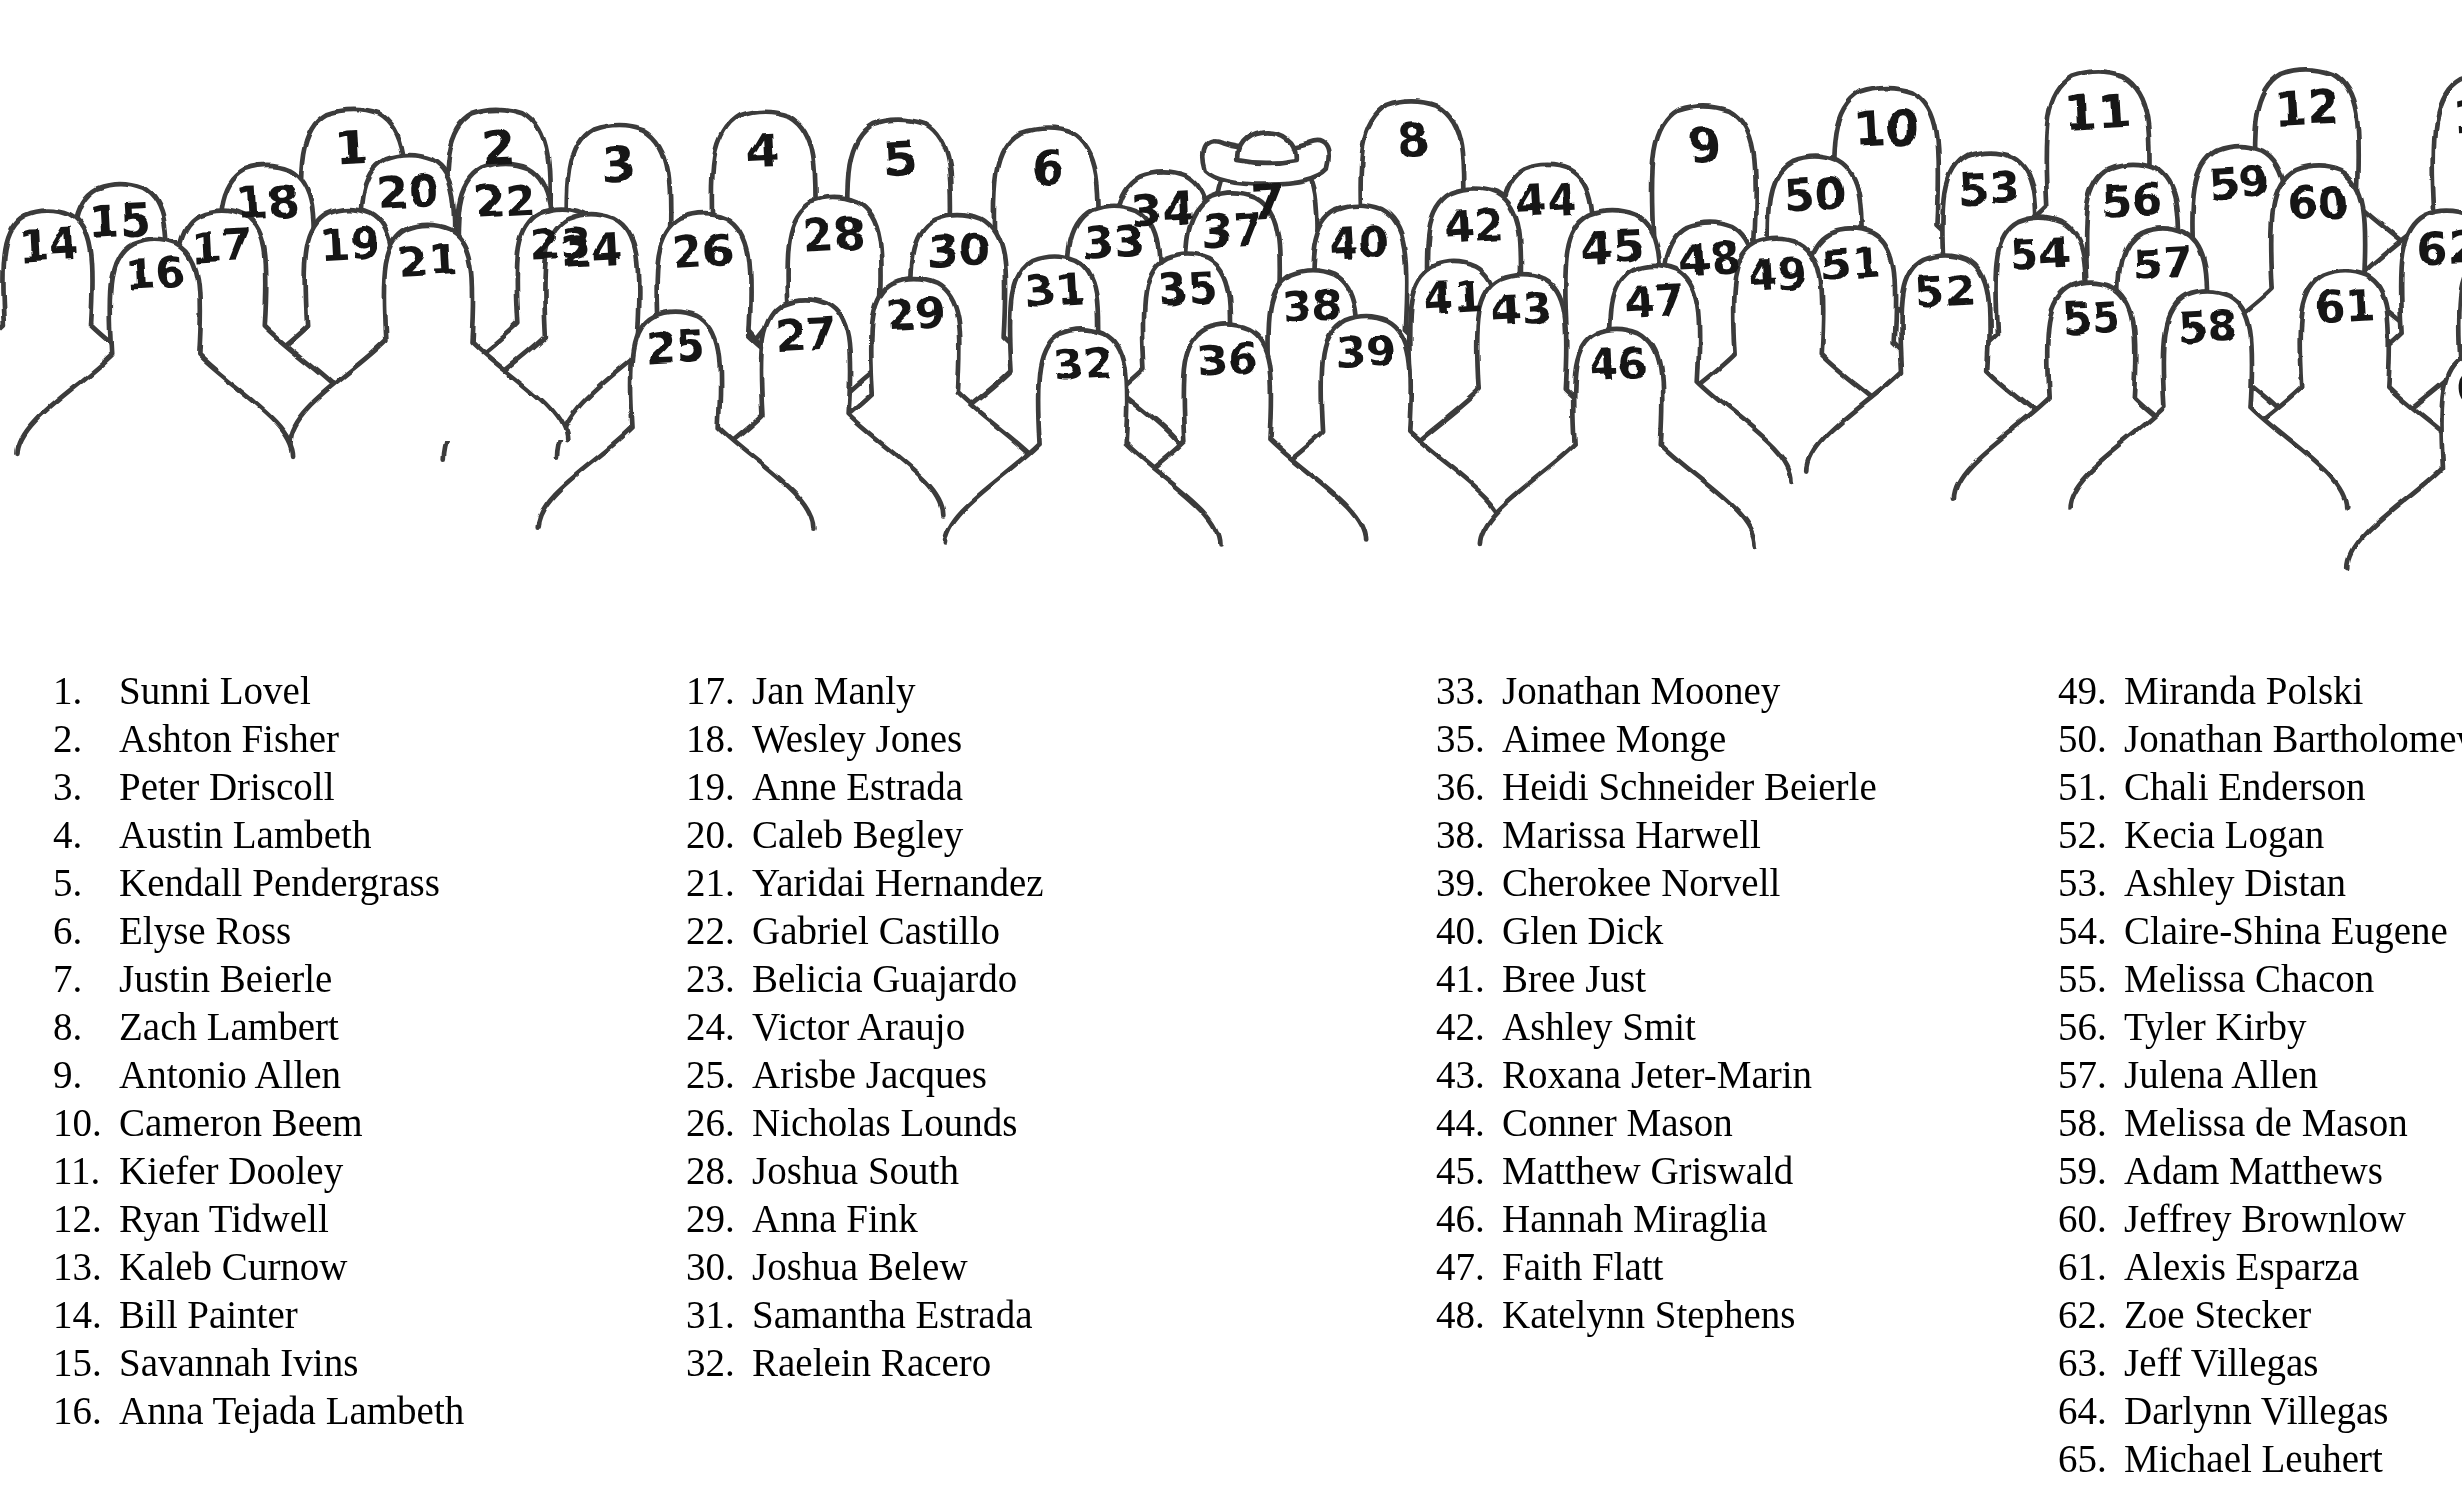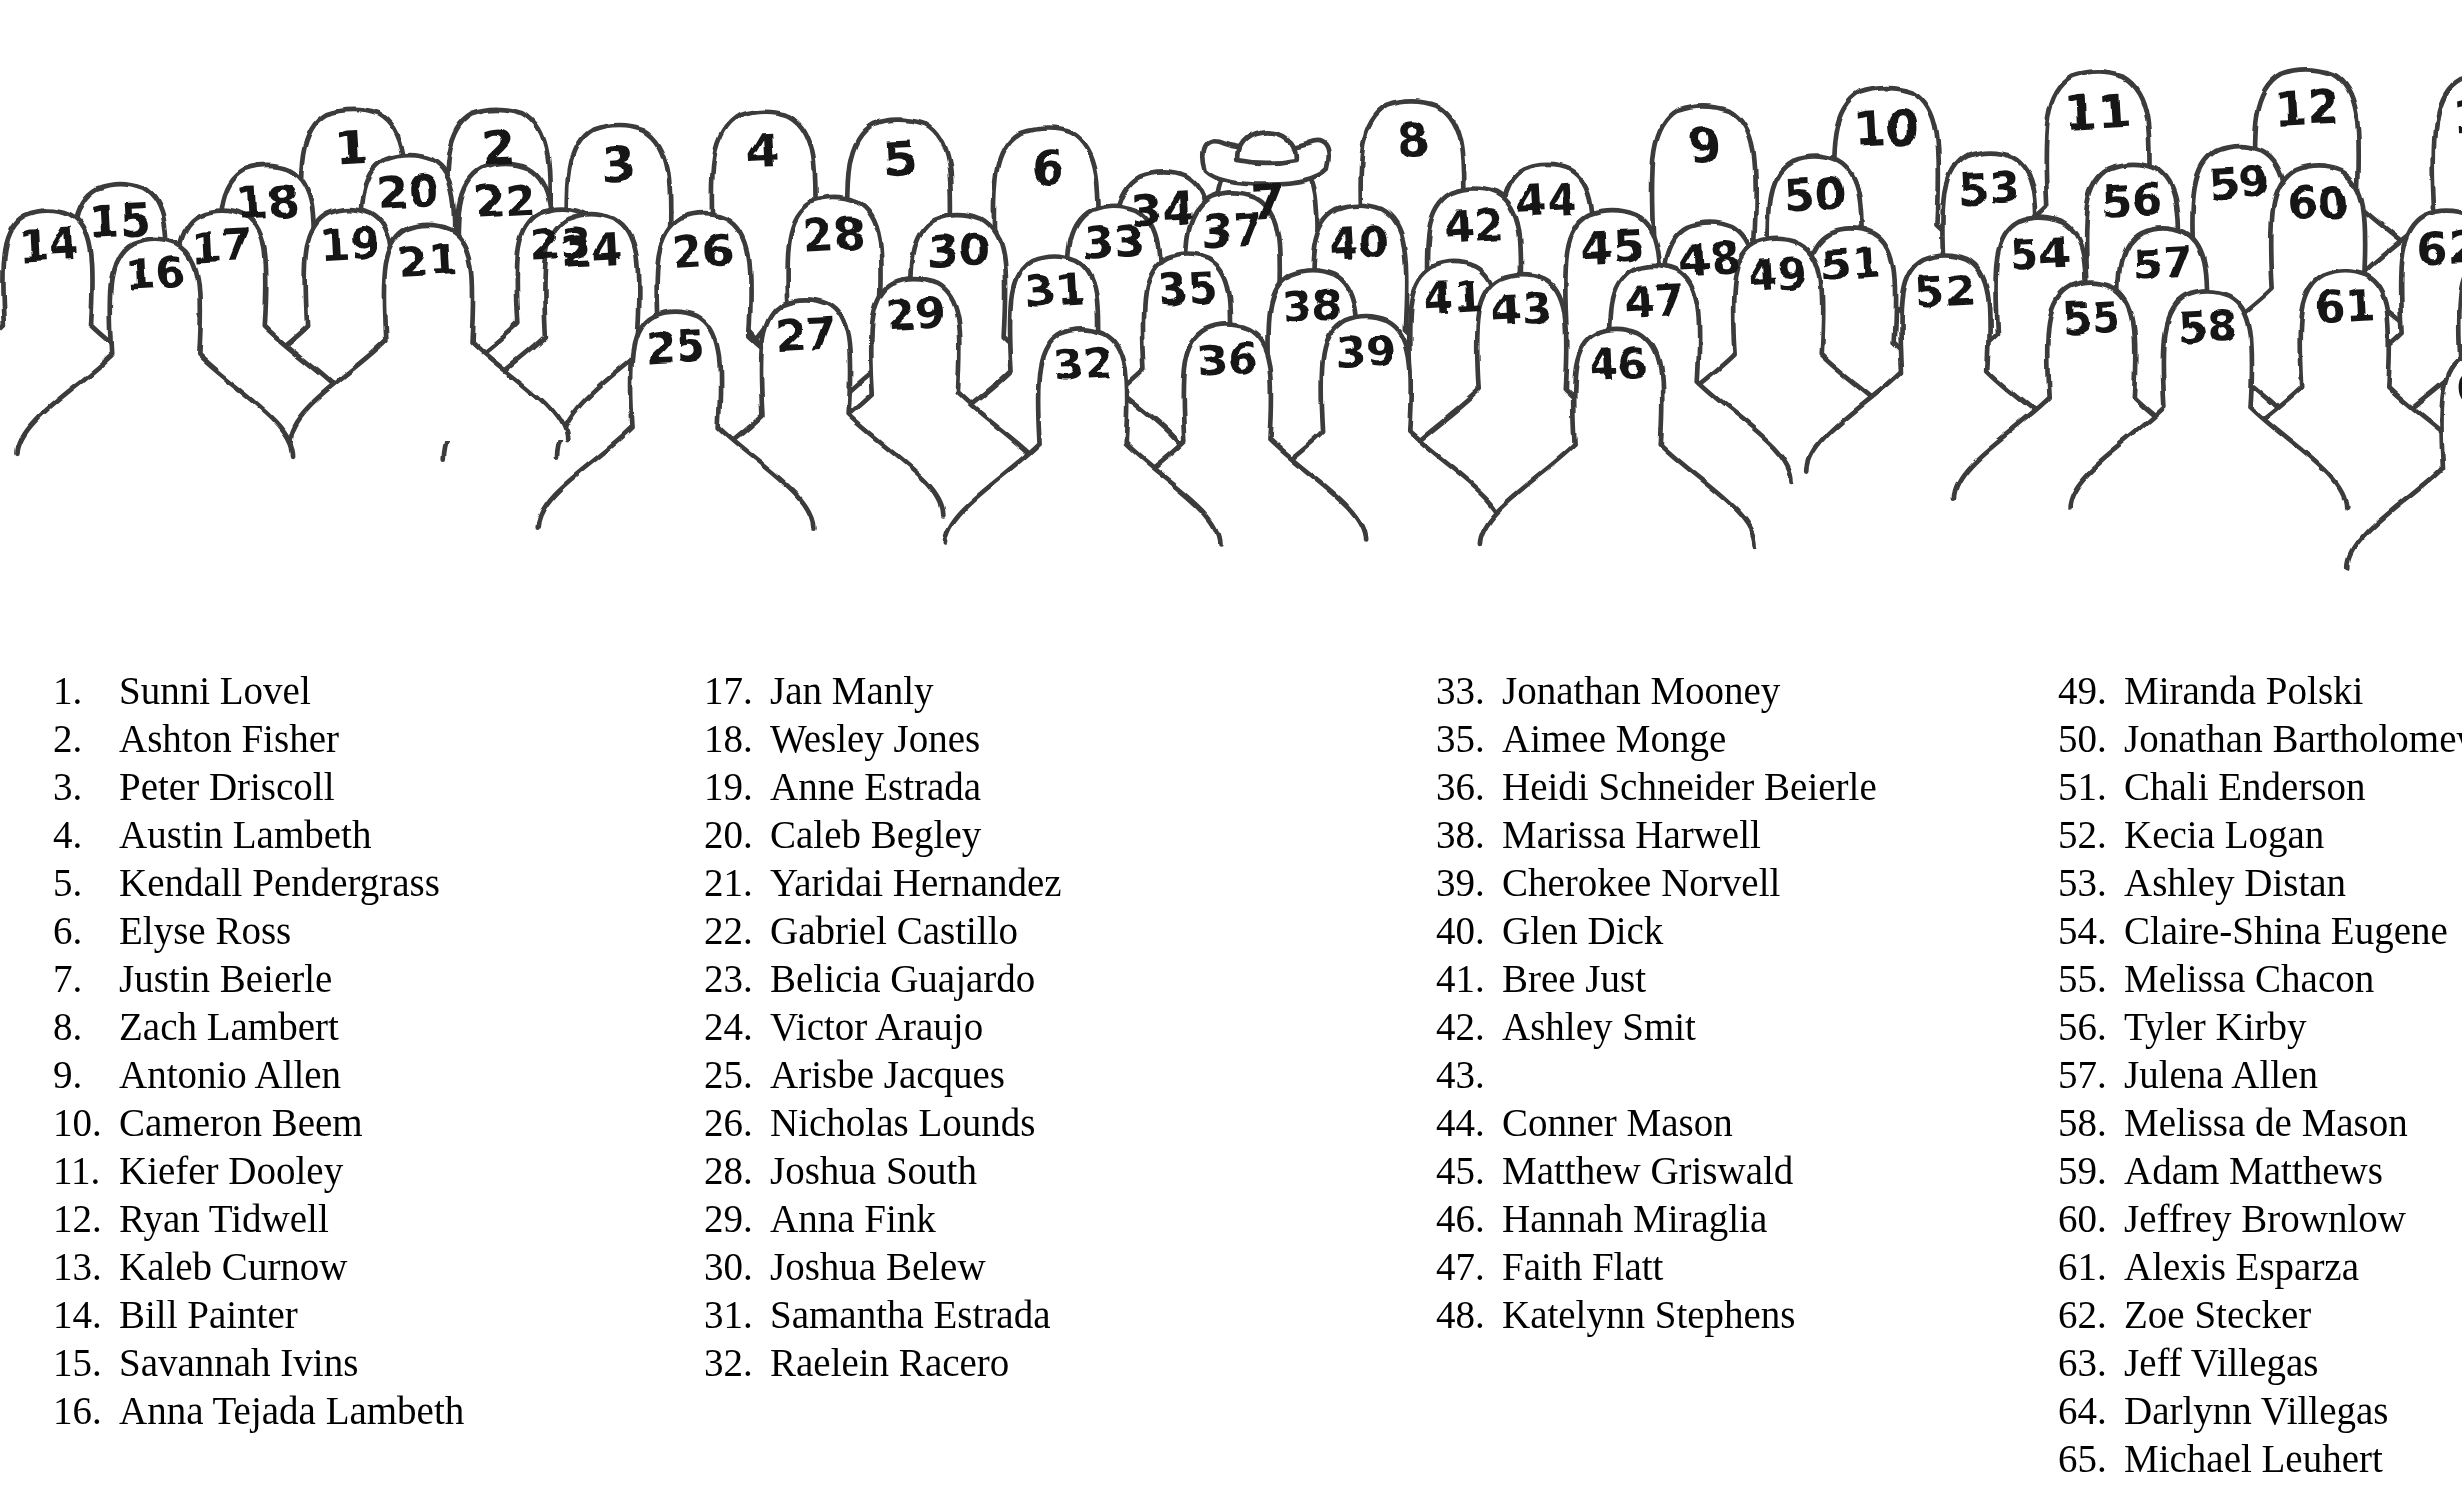--- a/index.html
+++ b/index.html
@@ -297,21 +297,21 @@
         </div>
         <div class="ritem">
           <span class="rnum">15.</span>
           <span class="rname">Savannah Ivins</span>
         </div>
         <div class="ritem">
           <span class="rnum">16.</span>
           <span class="rname">Anna Tejada Lambeth</span>
         </div>
       </div>
-      <div class="rcol" style="left: 704px;">
+      <div class="rcol" style="left: 686px;">
         <div class="ritem">
           <span class="rnum">17.</span>
           <span class="rname">Jan Manly</span>
         </div>
         <div class="ritem">
           <span class="rnum">18.</span>
           <span class="rname">Wesley Jones</span>
         </div>
         <div class="ritem">
           <span class="rnum">19.</span>
@@ -394,20 +394,21 @@
         <div class="ritem">
           <span class="rnum">41.</span>
           <span class="rname">Bree Just</span>
         </div>
         <div class="ritem">
           <span class="rnum">42.</span>
           <span class="rname">Ashley Smit</span>
         </div>
         <div class="ritem">
           <span class="rnum">43.</span>
+          <span class="rname">Roxana Jeter-Marin</span>
         </div>
         <div class="ritem">
           <span class="rnum">44.</span>
           <span class="rname">Conner Mason</span>
         </div>
         <div class="ritem">
           <span class="rnum">45.</span>
           <span class="rname">Matthew Griswald</span>
         </div>
         <div class="ritem">

